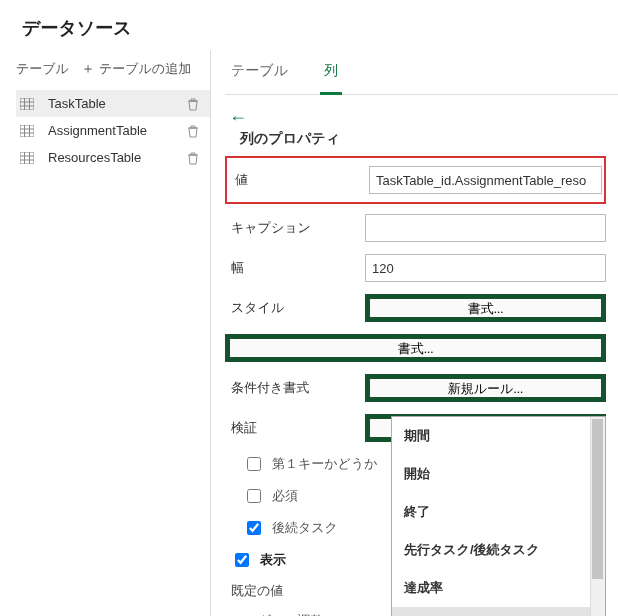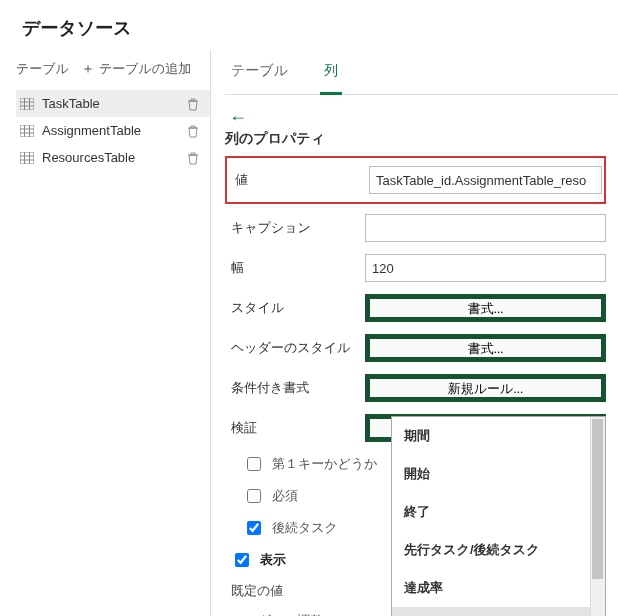--- a/index.html
+++ b/index.html
@@ -8,31 +8,31 @@
   .header h1 { margin: 0; font-size: 18px; font-weight: 600; color: #222; font-family: Liberation Serif, serif; }
   .main { display: flex; }
   .left-panel { width: 210px; padding: 10px 0 0 16px; }
   .left-head { display: flex; align-items: center; gap: 12px; margin-bottom: 12px; }
   .left-head .tab-label { color: #555; font-size: 13px; }
   .add-table { color: #555; font-size: 13px; display: flex; align-items: center; gap: 4px; cursor: pointer; }
   .add-table .plus { font-size: 14px; }
   .table-list { list-style: none; margin: 0; padding: 0; }
   .table-item { display: flex; align-items: center; justify-content: space-between; padding: 6px 10px 6px 4px; cursor: pointer; }
   .table-item.selected { background: #eee; }
-  .table-item .left { display: flex; align-items: center; gap: 8px; }
+  .table-item .left { display: flex; align-items: center; gap: 14px; }
   .table-icon { width: 14px; height: 12px; display: inline-block; }
   .trash-icon { width: 14px; height: 14px; opacity: .7; }
   .table-item .name { color: #333; }
   .right-panel { flex: 1; border-left: 1px solid #ddd; padding: 8px 0 0 14px; position: relative; }
   .tabs { display: flex; gap: 28px; padding-left: 2px; }
   .tab { padding: 4px 4px 12px; color: #666; cursor: pointer; font-size: 14px; }
   .tab.active { color: #0c7a3f; border-bottom: 3px solid #0c7a3f; margin-bottom: -1px; }
   .hr { border-bottom: 1px solid #ddd; margin: 0 0 8px; }
   .back-arrow { color: #0c7a3f; font-size: 18px; padding: 2px 4px; cursor: pointer; display: inline-block; }
-  .section-title { font-size: 14px; font-weight: 600; margin: 2px 0 8px; color: #333; }
+  .section-title { font-size: 14px; font-weight: 600; margin: 2px 15px 8px; color: #333; }
   .props { padding-right: 12px; }
   .row { display: flex; align-items: center; padding: 6px 0; }
   .row .label { width: 140px; color: #333; padding-left: 6px; }
   .row .control { flex: 1; }
   .row input[type=text] { width: 100%; height: 28px; border: 1px solid #bbb; padding: 2px 6px; font-size: 13px; color: #333; }
   .row button.btn { width: 100%; height: 28px; border: 5px solid #14532d; background: #fafafa; cursor: pointer; font-size: 13px; font-family: Liberation Serif, serif; }
   .highlight-red { border: 2px solid #d63333; padding: 2px; }
   .hl-value { margin: 0 0 4px; }
   .checkbox-row { display: flex; align-items: center; gap: 8px; padding: 6px 0 6px 18px; color: #555; }
   .checkbox-row.strong { color: #222; font-weight: 600; padding-left: 6px; }
@@ -132,21 +132,20 @@
       </div>
       <div class="row">
         <div class="label">幅</div>
         <div class="control"><input type="text" value="120" style=""></div>
       </div>
       <div class="row">
         <div class="label">スタイル</div>
         <div class="control"><button class="btn">書式...</button></div>
       </div>
       <div class="row">
-        <div class="label">ヘッダーのスタイル</div>
         <div class="control"><button class="btn">書式...</button></div>
       </div>
       <div class="row">
         <div class="label">条件付き書式</div>
         <div class="control"><button class="btn">新規ルール...</button></div>
       </div>
       <div class="row">
         <div class="label">検証</div>
         <div class="control"><button class="btn">検証...</button></div>
       </div>

